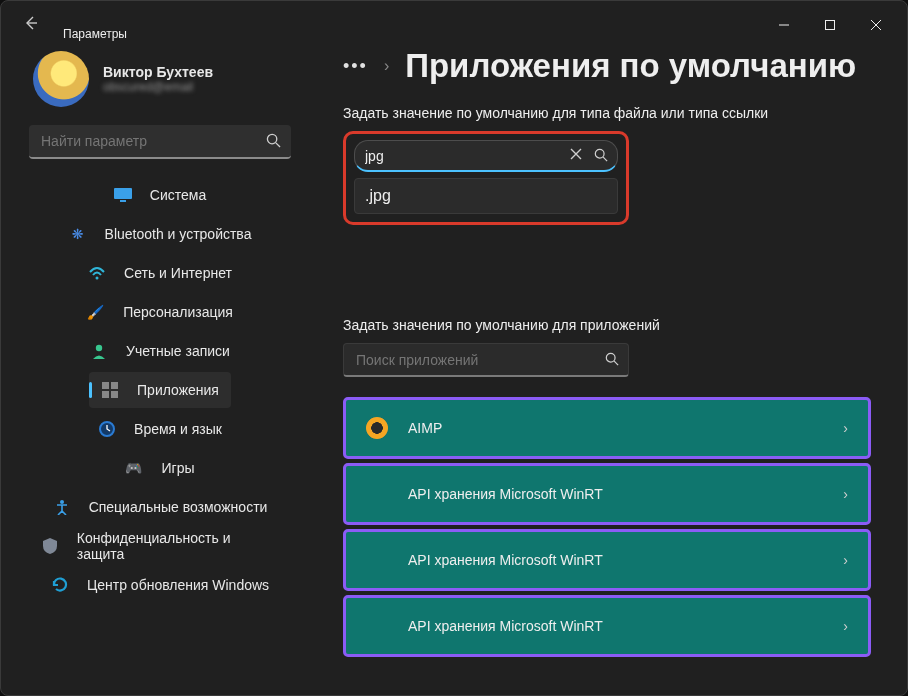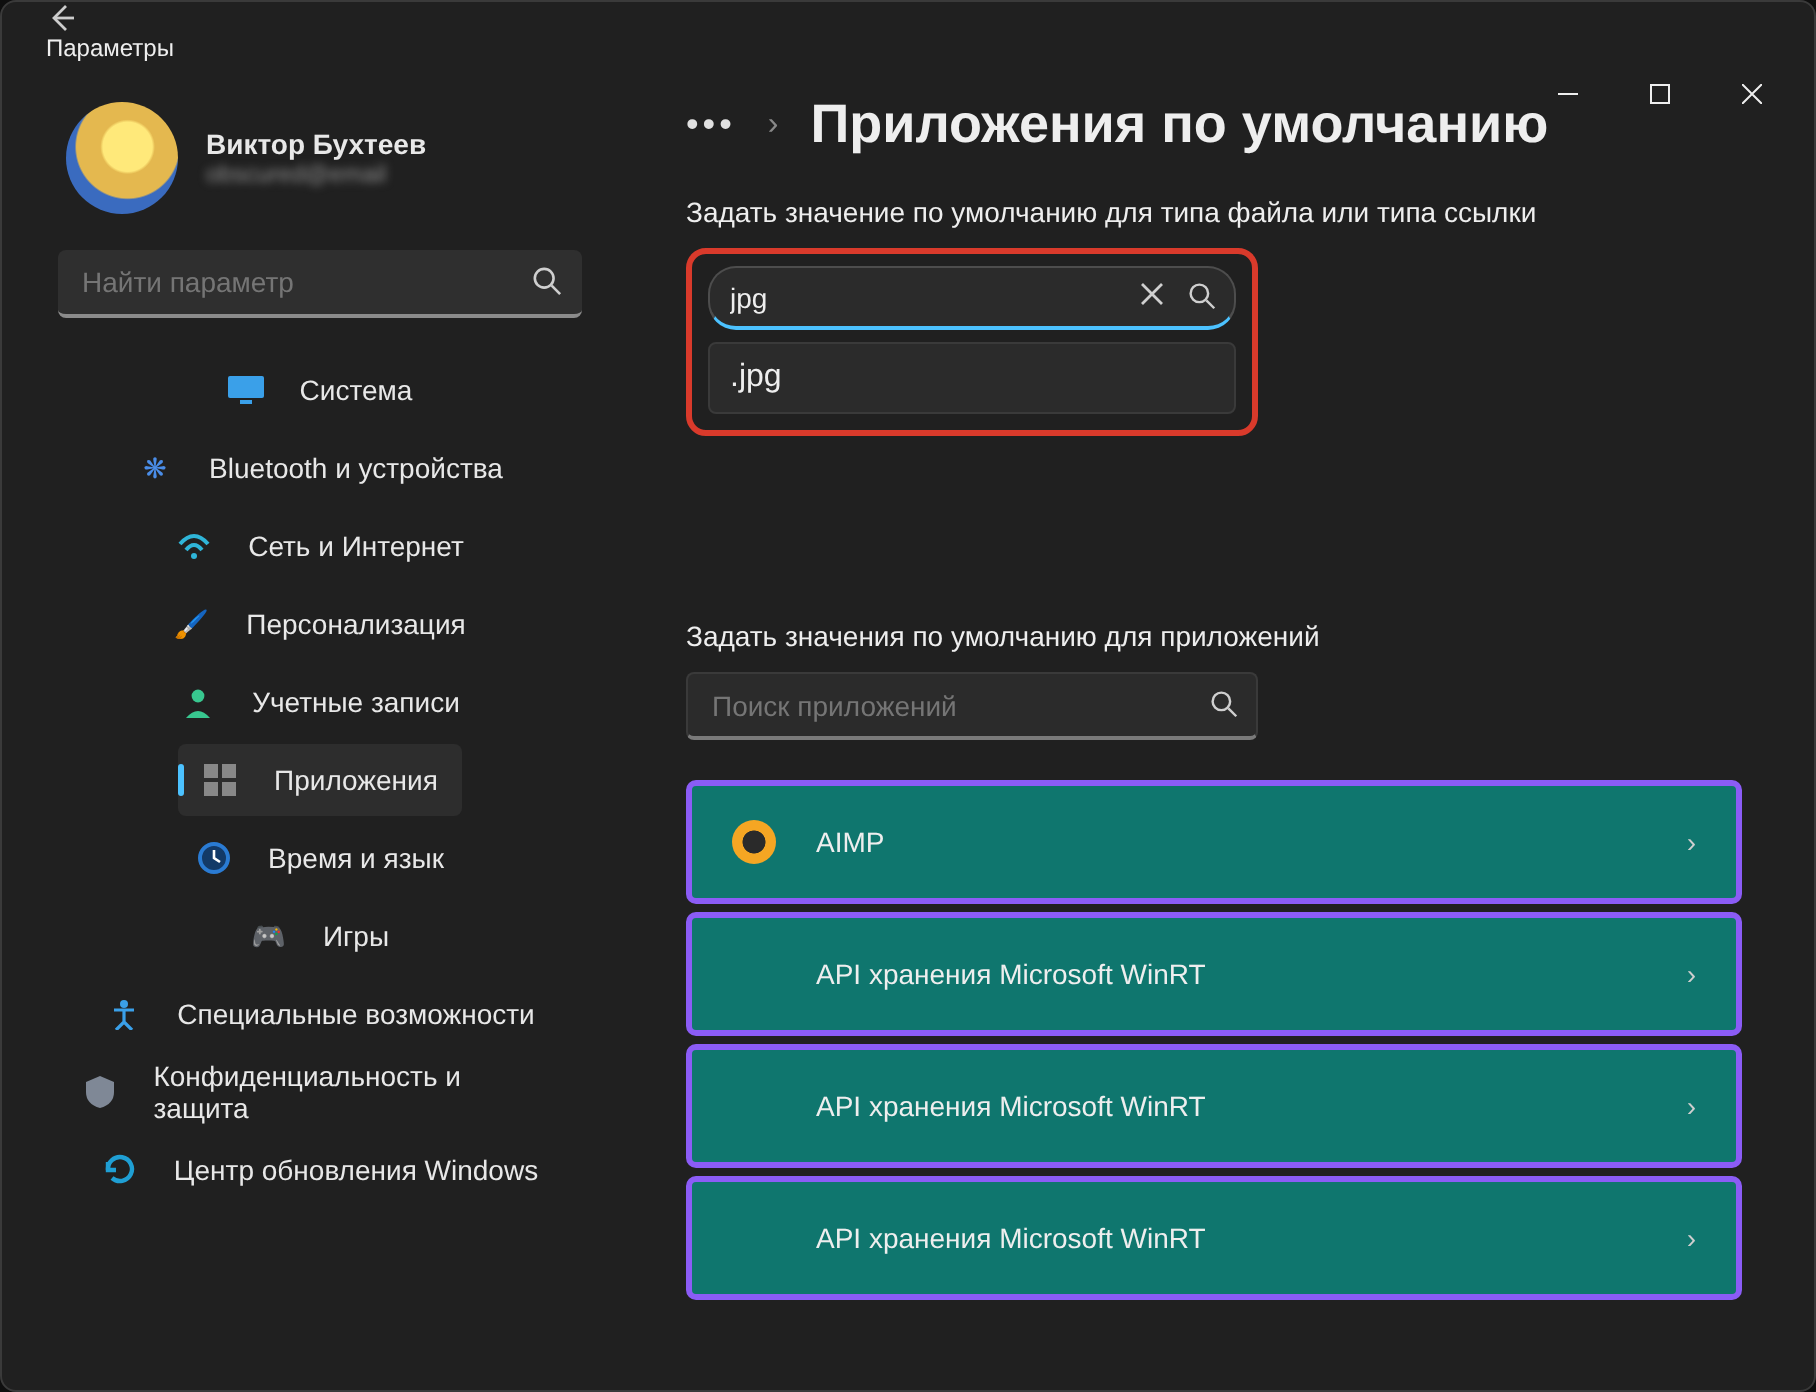--- a/index.html
+++ b/index.html
@@ -1,18 +1,18 @@
 <!DOCTYPE html>
 <html><head>
 <meta charset="utf-8">
 <style>
 * { margin: 0; padding: 0; box-sizing: border-box; font-family: "Segoe UI", sans-serif; }
 body { background: #0f0f0f; width: 908px; height: 696px; overflow: hidden; }
 .window { width: 908px; height: 696px; background: #202020; border: 1px solid #3a3a3a; border-radius: 8px; position: relative; display: flex; flex-direction: column; }
-.titlebar { height: 40px; display: flex; align-items: flex-start; padding: 0 8px; color: #eee; flex-direction: column; }
+.titlebar { height: 40px; display: flex; align-items: flex-end; padding: 0 8px; color: #eee; }
 .back-btn { width: 36px; height: 36px; display: flex; align-items: center; justify-content: center; color: #ccc; margin-left: 4px; }
 .titlebar-title { font-size: 12px; margin-left: 14px; }
 .win-controls { margin-left: auto; display: flex; }
 .win-btn { width: 46px; height: 32px; display: flex; align-items: center; justify-content: center; color: #eee; }
 .body { flex: 1; display: flex; overflow: hidden; }
 .sidebar { width: 302px; padding: 6px 12px 0 28px; display: flex; flex-direction: column; color: #e8e8e8; }
 .profile { display: flex; align-items: center; gap: 14px; margin: 4px 0 18px 4px; }
 .avatar { width: 56px; height: 56px; border-radius: 50%; background: radial-gradient(circle at 55% 40%, #ffe97a 27%, #e4b84f 30% 56%, #3a6bbf 58%); }
 .profile-name { font-size: 14px; font-weight: 600; }
 .profile-email { font-size: 12px; color: #8d8d8d; filter: blur(2px); }
@@ -21,21 +21,21 @@
 .search-sidebar .s-icon { position: absolute; right: 10px; top: 8px; color: #cfcfcf; }
 .nav { display: flex; flex-direction: column; gap: 3px; align-items: center; }
 .nav-item { display: flex; align-items: center; gap: 18px; height: 36px; padding: 0 12px; border-radius: 4px; font-size: 14px; color: #e8e8e8; position: relative; }
 .nav-item.active { background: #2d2d2d; }
 .nav-item.active::before { content: ""; position: absolute; left: 0; top: 10px; bottom: 10px; width: 3px; background: #4cc2ff; border-radius: 3px; }
 .nav-ico { width: 18px; height: 18px; display: flex; align-items: center; justify-content: center; font-size: 14px; }
 .content { flex: 1; padding: 6px 36px 0 40px; color: #eee; overflow: hidden; }
 .breadcrumb { display: flex; align-items: center; gap: 16px; margin-bottom: 20px; }
 .bc-dots { color: #e0e0e0; font-size: 18px; letter-spacing: 2px; }
 .bc-chev { color: #888; }
-.bc-title { font-size: 27px; font-weight: 600; }
+.bc-title { font-size: 33px; font-weight: 600; }
 .section-label { font-size: 14px; margin-bottom: 10px; }
 .file-search-wrap { border: 3px solid #d93a2b; border-radius: 10px; padding: 6px 8px 8px; width: 286px; margin-bottom: 4px; }
 .file-search { position: relative; }
 .file-search input { width: 100%; height: 32px; background: #2b2b2b; border: 1px solid #4d4d4d; border-bottom: 2px solid #4cc2ff; border-radius: 14px; padding: 0 58px 0 10px; color: #eee; font-size: 14px; outline: none; }
 .file-search .clear-ico, .file-search .srch-ico { position: absolute; top: 8px; color: #cfcfcf; }
 .file-search .clear-ico { right: 36px; }
 .file-search .srch-ico { right: 10px; }
 .dropdown-item { background: #2b2b2b; border: 1px solid #3a3a3a; border-radius: 4px; margin-top: 6px; padding: 8px 10px; font-size: 16px; }
 .default-card { background: #2b2b2b; border: 1px solid #363636; border-radius: 5px; height: 64px; display: flex; align-items: center; padding: 0 18px; margin-top: -4px; margin-bottom: 28px; position: relative; z-index: -1; }
 .default-card .placeholder { color: #888; font-size: 13px; margin-left: 52px; }

